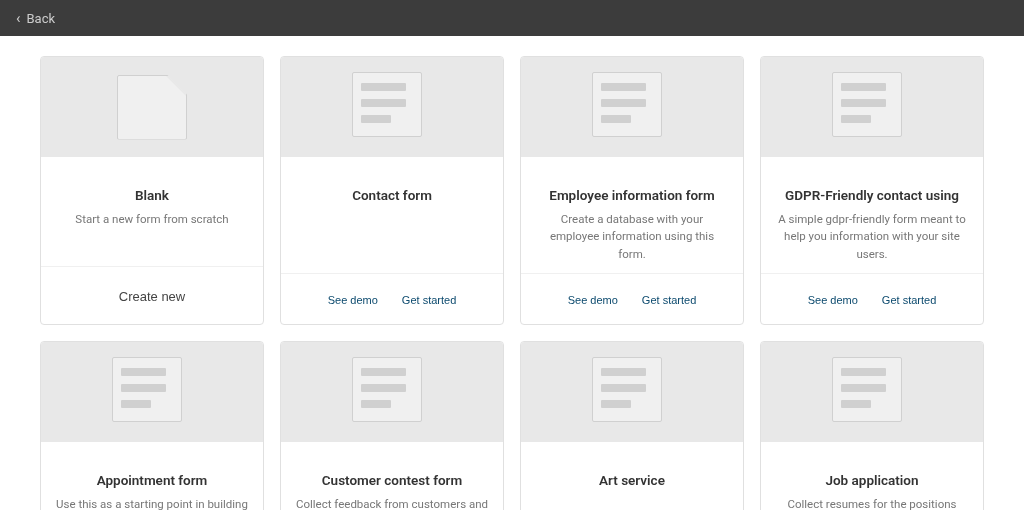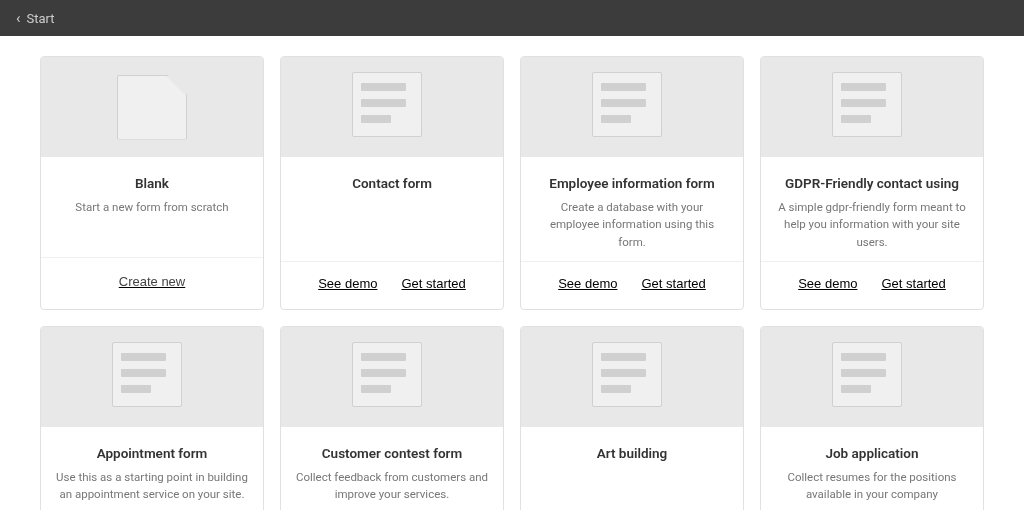--- a/index.html
+++ b/index.html
@@ -128,21 +128,21 @@
       top: 0;
       right: 0;
       width: 0;
       height: 0;
       border-style: solid;
       border-width: 0 20px 20px 0;
       border-color: transparent #e8e8e8 transparent transparent;
     }
 
     .card-body {
-      padding: 18px 14px 10px;
+      padding: 30px 14px 10px;
       flex: 1;
       display: flex;
       flex-direction: column;
       align-items: center;
       text-align: center;
     }
 
     .card-title {
       font-size: 13.5px;
       font-weight: 600;
@@ -152,31 +152,30 @@
 
     .card-desc {
       font-size: 11.5px;
       color: #777;
       line-height: 1.5;
       flex: 1;
       text-align: center;
     }
 
     .card-actions {
-      padding: 10px 14px 14px;
+      padding: 16px 14px 14px;
       display: flex;
       gap: 8px;
       justify-content: center;
       border-top: 1px solid #f0f0f0;
-      text-decoration: underline;
     }
 
     .btn-link {
-      font-size: 13px;
-      color: #000000;
+      font-size: 11px;
+      color: #0c4a6e;
       background: none;
       border: none;
       cursor: pointer;
       padding: 4px 8px;
       border-radius: 3px;
     }
 
     .btn-create {
       font-size: 13px;
       color: #444;
@@ -187,21 +186,21 @@
       border-radius: 3px;
       font-weight: 500;
     }
   </style>
 </head>
 <body>
 
 <div class="top-bar">
   <div class="back-btn">
     <span class="arrow">‹</span>
-    <span>Start</span>
+    <span>Back</span>
   </div>
 </div>
 
 <div class="main-content">
   <div class="cards-grid" id="cards-grid">
 
   <div class="card">
         <div class="card-thumbnail">
           <div class="blank-preview"></div>
         </div>
@@ -293,21 +292,21 @@
       </div>
       <div class="card">
         <div class="card-thumbnail">
           <div class="form-preview">
             <div class="form-preview-inner">
               <div class="form-line3"></div>
             </div>
           </div>
         </div>
         <div class="card-body">
-          <div class="card-title">Art building</div>
+          <div class="card-title">Art service</div>
         </div>
         <div class="card-actions"></div>
       </div>
       <div class="card">
         <div class="card-thumbnail">
           <div class="form-preview">
             <div class="form-preview-inner">
               <div class="form-line3"></div>
             </div>
           </div>

